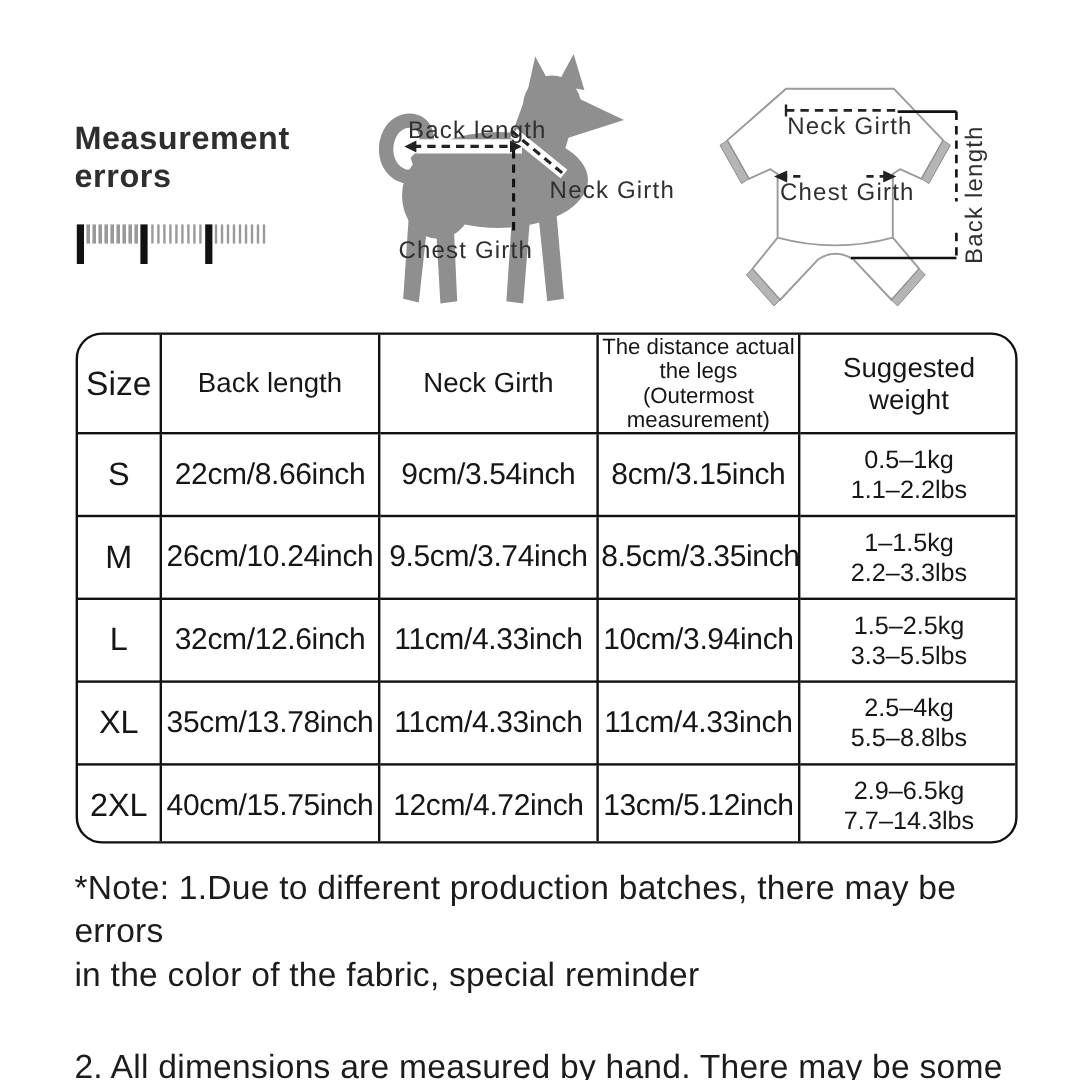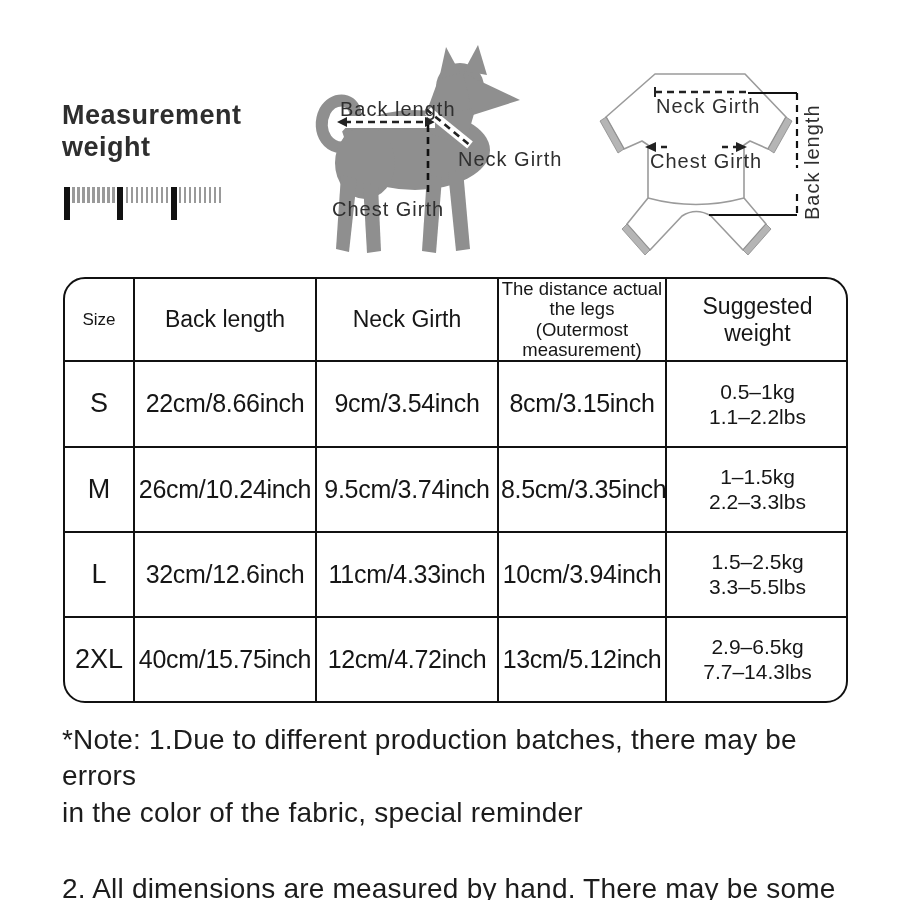--- a/index.html
+++ b/index.html
@@ -59,40 +59,40 @@
   }
   table.size-chart th, table.size-chart td {
     border: 2px solid #111;
     text-align: center; vertical-align: middle;
     padding: 0 2px;
     font-weight: 400;
     color: #161616;
   }
   table.size-chart thead tr { height: 80px; }
   table.size-chart tbody tr { height: 69px; }
-  .h-size { font-size: 17px; }
+  .h-size { font-size: 28px; }
   .h-main { font-size: 23px; }
   .h-dist { font-size: 18.5px; line-height: 1.1; }
   .h-weight { font-size: 23px; line-height: 1.15; margin-top: 16px; }
   .c-size { font-size: 27px; }
   .c-meas { font-size: 25px; letter-spacing: -0.3px; }
   .c-weight { font-size: 21px; line-height: 1.2; white-space: pre-line; }
 
   
   .notes { left: 62px; top: 722px; width: 810px; }
   .note { font-size: 28px; color: #1c1c1c; line-height: 1.3; white-space: pre-line; letter-spacing: 0.2px; }
   .note + .note { margin-top: 40px; }
 
   svg { display: block; }
 </style>
 </head>
 <body>
 
 <div class="abs heading">Measurement
-weight</div>
+errors</div>
 
 <div class="abs ruler">
     <span class="tick-major"></span>
     <span class="tick-minor"></span>
     <span class="tick-minor"></span>
     <span class="tick-minor"></span>
     <span class="tick-minor"></span>
     <span class="tick-minor"></span>
     <span class="tick-minor"></span>
     <span class="tick-minor"></span>
@@ -216,20 +216,28 @@
       </tr>
       <tr>
         <td class="c-size">L</td>
         <td class="c-meas">32cm/12.6inch</td>
         <td class="c-meas">11cm/4.33inch</td>
         <td class="c-meas">10cm/3.94inch</td>
         <td class="c-weight">1.5–2.5kg
 3.3–5.5lbs</td>
       </tr>
       <tr>
+        <td class="c-size">XL</td>
+        <td class="c-meas">35cm/13.78inch</td>
+        <td class="c-meas">11cm/4.33inch</td>
+        <td class="c-meas">11cm/4.33inch</td>
+        <td class="c-weight">2.5–4kg
+5.5–8.8lbs</td>
+      </tr>
+      <tr>
         <td class="c-size">2XL</td>
         <td class="c-meas">40cm/15.75inch</td>
         <td class="c-meas">12cm/4.72inch</td>
         <td class="c-meas">13cm/5.12inch</td>
         <td class="c-weight">2.9–6.5kg
 7.7–14.3lbs</td>
       </tr>
     </tbody>
   </table>
 </div>

